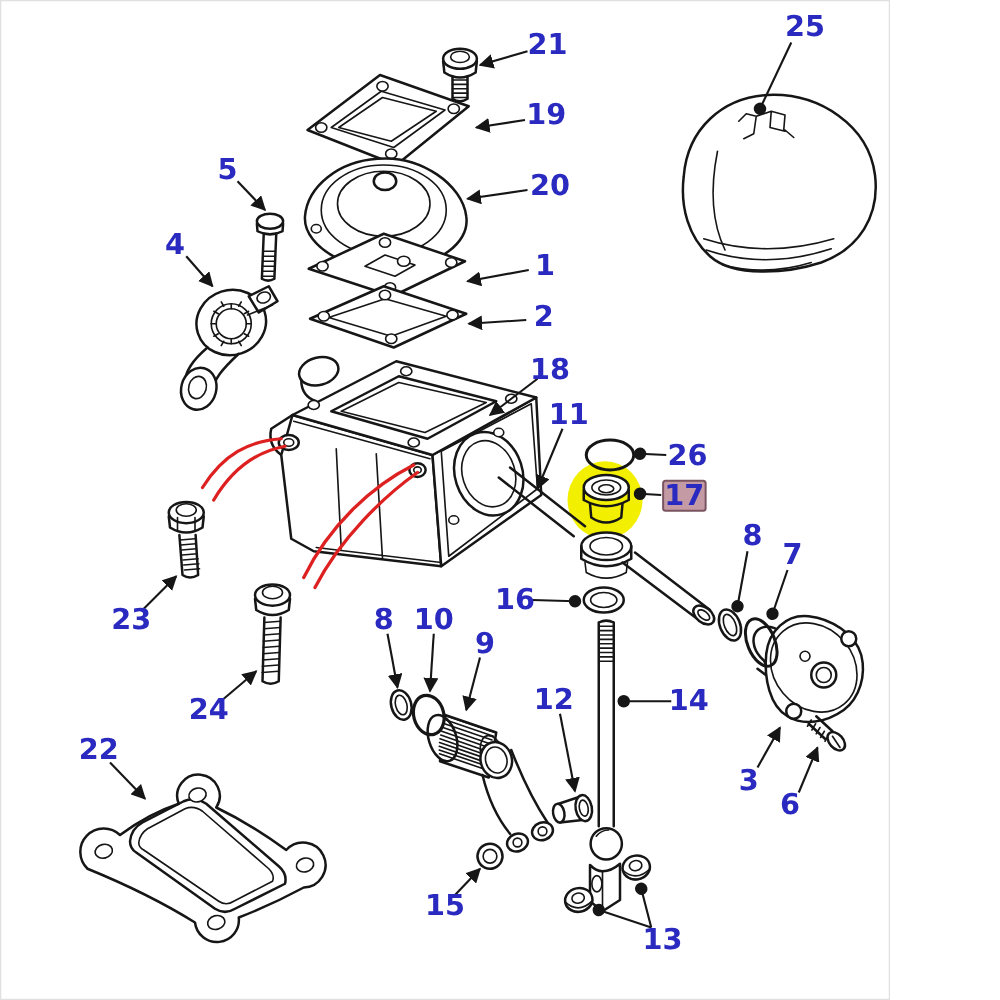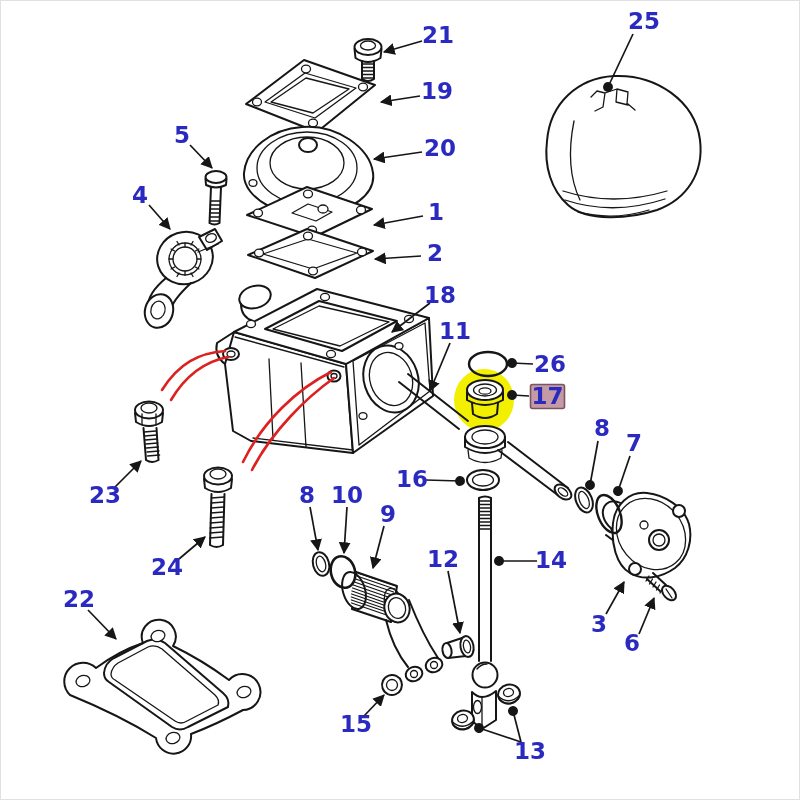--- a/index.html
+++ b/index.html
@@ -1,20 +1,20 @@
 <!DOCTYPE html>
 <html style="--label: #2a2ac0; --line: #161616; --red: #dd2020; --highlight: #f2ef00; --callout-bg: #c49aa5; --callout-border: #7a5560; --bg: #ffffff;"><head>
 <meta charset="utf-8">
 <style>
   :root{
     --label:#2a2ac0; --line:#161616; --red:#dd2020; --highlight:#f2ef00;
     --callout-bg:#c49aa5; --callout-border:#7a5560; --bg:#ffffff;
   }
   html,body{margin:0;padding:0;background:#fff;}
-  .frame{width:800px;height:800px;background:var(--bg);border:1px solid #e0e0e0;box-sizing:border-box;}
+  .frame{width:712px;height:800px;background:var(--bg);border:1px solid #e0e0e0;box-sizing:border-box;}
   svg{display:block;}
   .o2{stroke:var(--line);stroke-width:2;fill:none;stroke-linecap:round;stroke-linejoin:round;}
   .o2f{stroke:var(--line);stroke-width:2;fill:#fff;stroke-linecap:round;stroke-linejoin:round;}
   .o1{stroke:var(--line);stroke-width:1.3;fill:none;stroke-linecap:round;stroke-linejoin:round;}
   .o1f{stroke:var(--line);stroke-width:1.3;fill:#fff;stroke-linecap:round;stroke-linejoin:round;}
   .leader{stroke:var(--line);stroke-width:1.7;fill:none;}
   .red{stroke:var(--red);stroke-width:2.6;fill:none;stroke-linecap:round;}
   .hl{fill:var(--highlight);stroke:none;}
   .callout-box{fill:var(--callout-bg);stroke:var(--callout-border);stroke-width:1.6;}
   text.plabel{font-family:"DejaVu Sans","Liberation Sans",sans-serif;font-size:23px;font-weight:bold;

